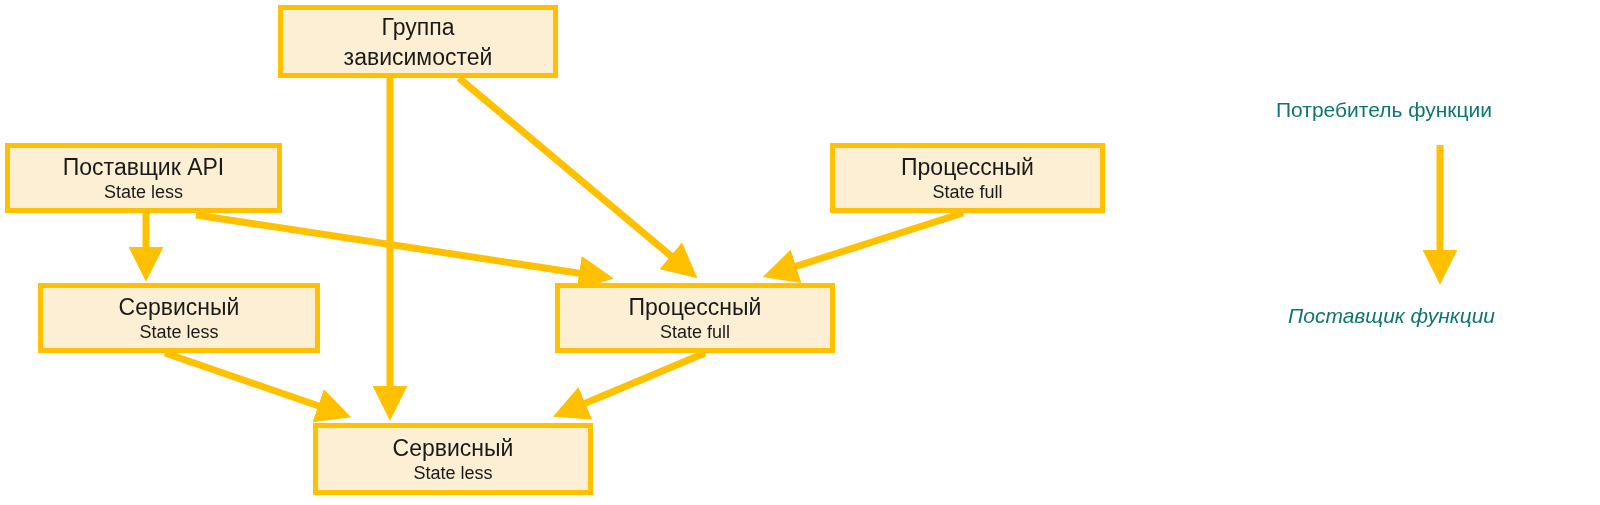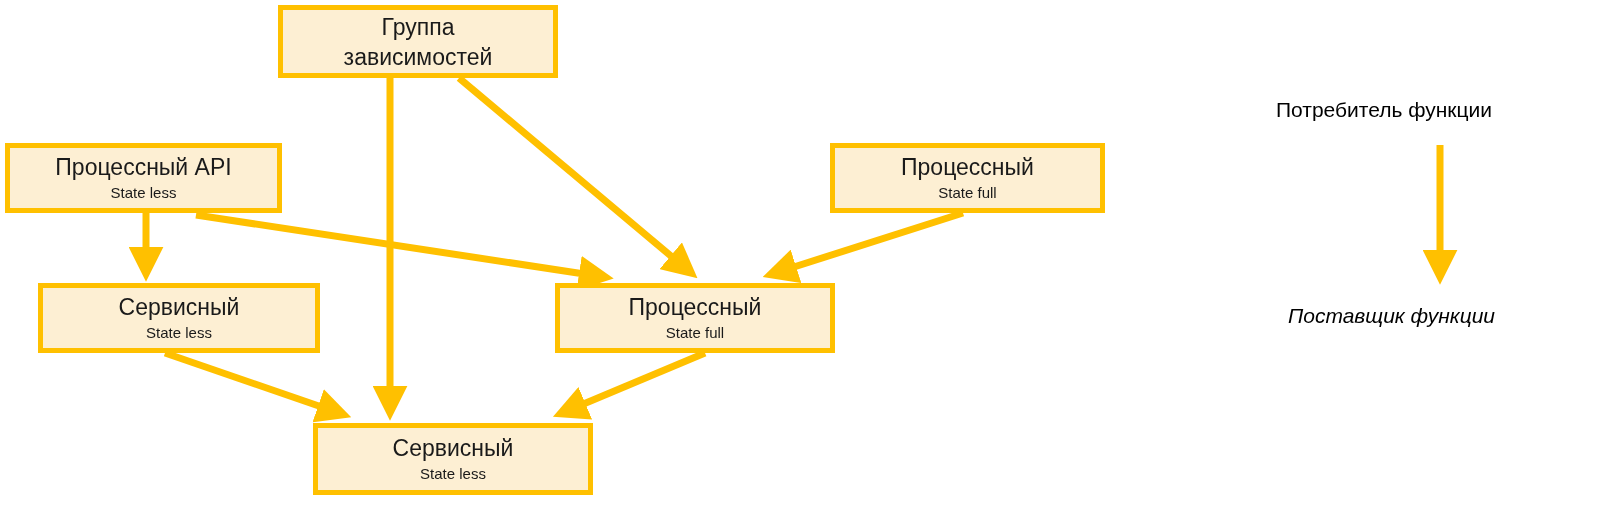--- a/index.html
+++ b/index.html
@@ -41,34 +41,34 @@
     text-align: center;
     color: #1a1a1a;
   }
   .node-title {
     font-size: 23px;
     line-height: 27px;
     font-weight: 400;
     white-space: pre-line;
   }
   .node-subtitle {
-    font-size: 15px;
+    font-size: 18px;
     line-height: 19px;
     font-weight: 400;
     margin-top: 2px;
   }
   .node.two-line .node-title {
     line-height: 30px;
   }
   .legend-label {
     position: absolute;
     z-index: 2;
     font-size: 21px;
     line-height: 25px;
-    color: #000000;
+    color: #0f766e;
     white-space: nowrap;
     text-align: center;
   }
   #legend-consumer-label { left: 1276px; top: 97px; }
   #legend-provider-label { left: 1288px; top: 303px; font-style: italic; }
 </style>
 </head>
 <body>
 
 <div id="diagram-root">
@@ -96,21 +96,21 @@
 
     <line x1="1440" y1="145" x2="1440" y2="275" stroke="#FFC000" stroke-width="7" marker-end="url(#arrowhead)"></line>
   </svg>
 
   <div class="node two-line" id="node-dependency-group" style="left:278px; top:5px; width:280px; height:73px;text-align:center;">
     <div class="node-title">Группа
 зависимостей</div>
   </div>
 
   <div class="node" id="node-public-api" style="left:5px; top:143px; width:277px; height:70px;">
-    <div class="node-title">Процессный API</div>
+    <div class="node-title">Поставщик API</div>
     <div class="node-subtitle">State less</div>
   </div>
 
   <div class="node" id="node-process-top" style="left:830px; top:143px; width:275px; height:70px;">
     <div class="node-title">Процессный</div>
     <div class="node-subtitle">State full</div>
   </div>
 
   <div class="node" id="node-service-mid" style="left:38px; top:283px; width:282px; height:70px;">
     <div class="node-title">Сервисный</div>

